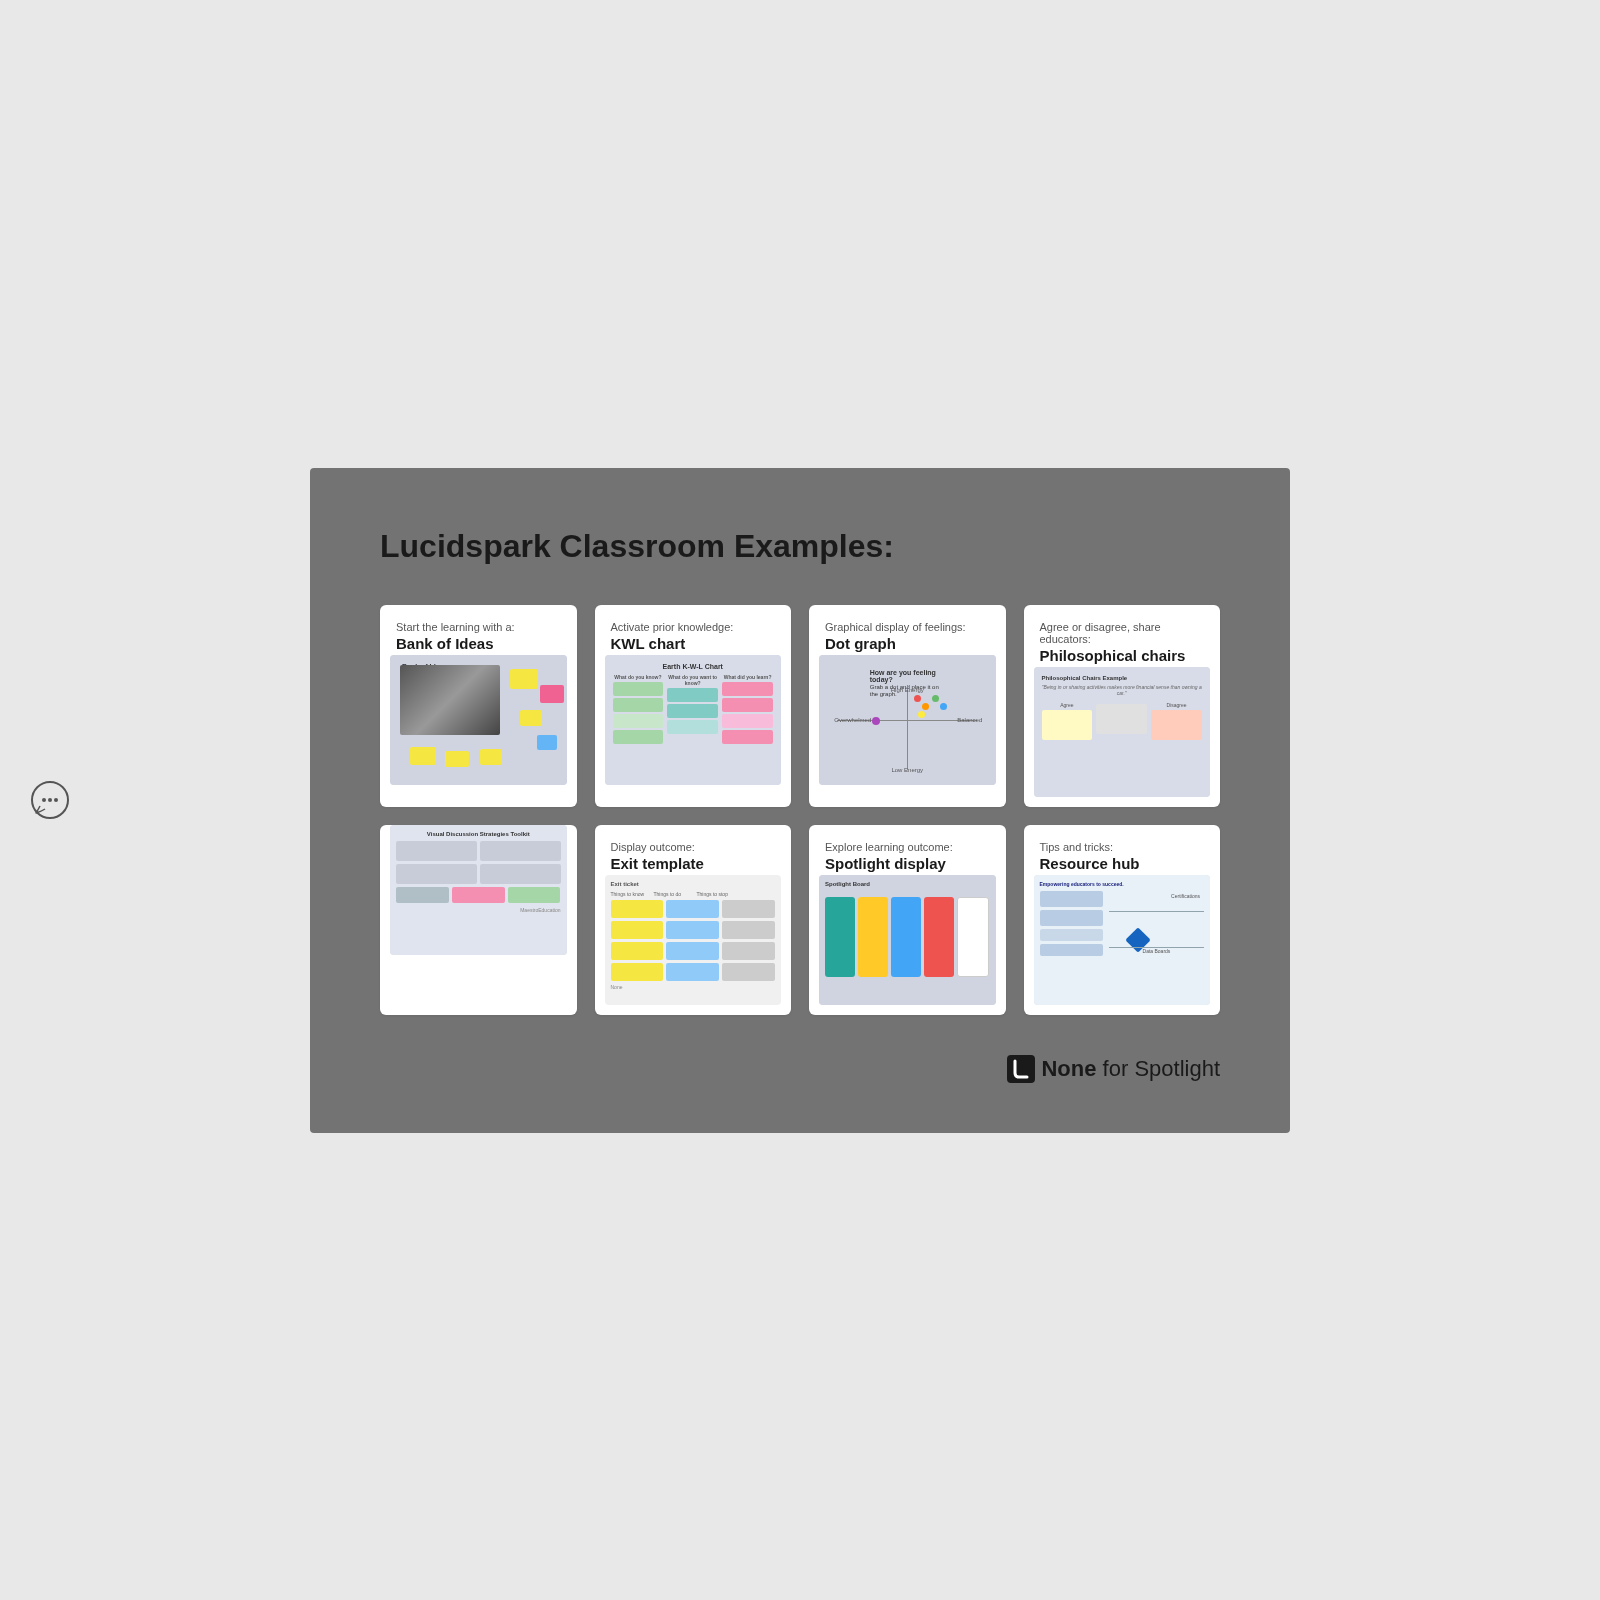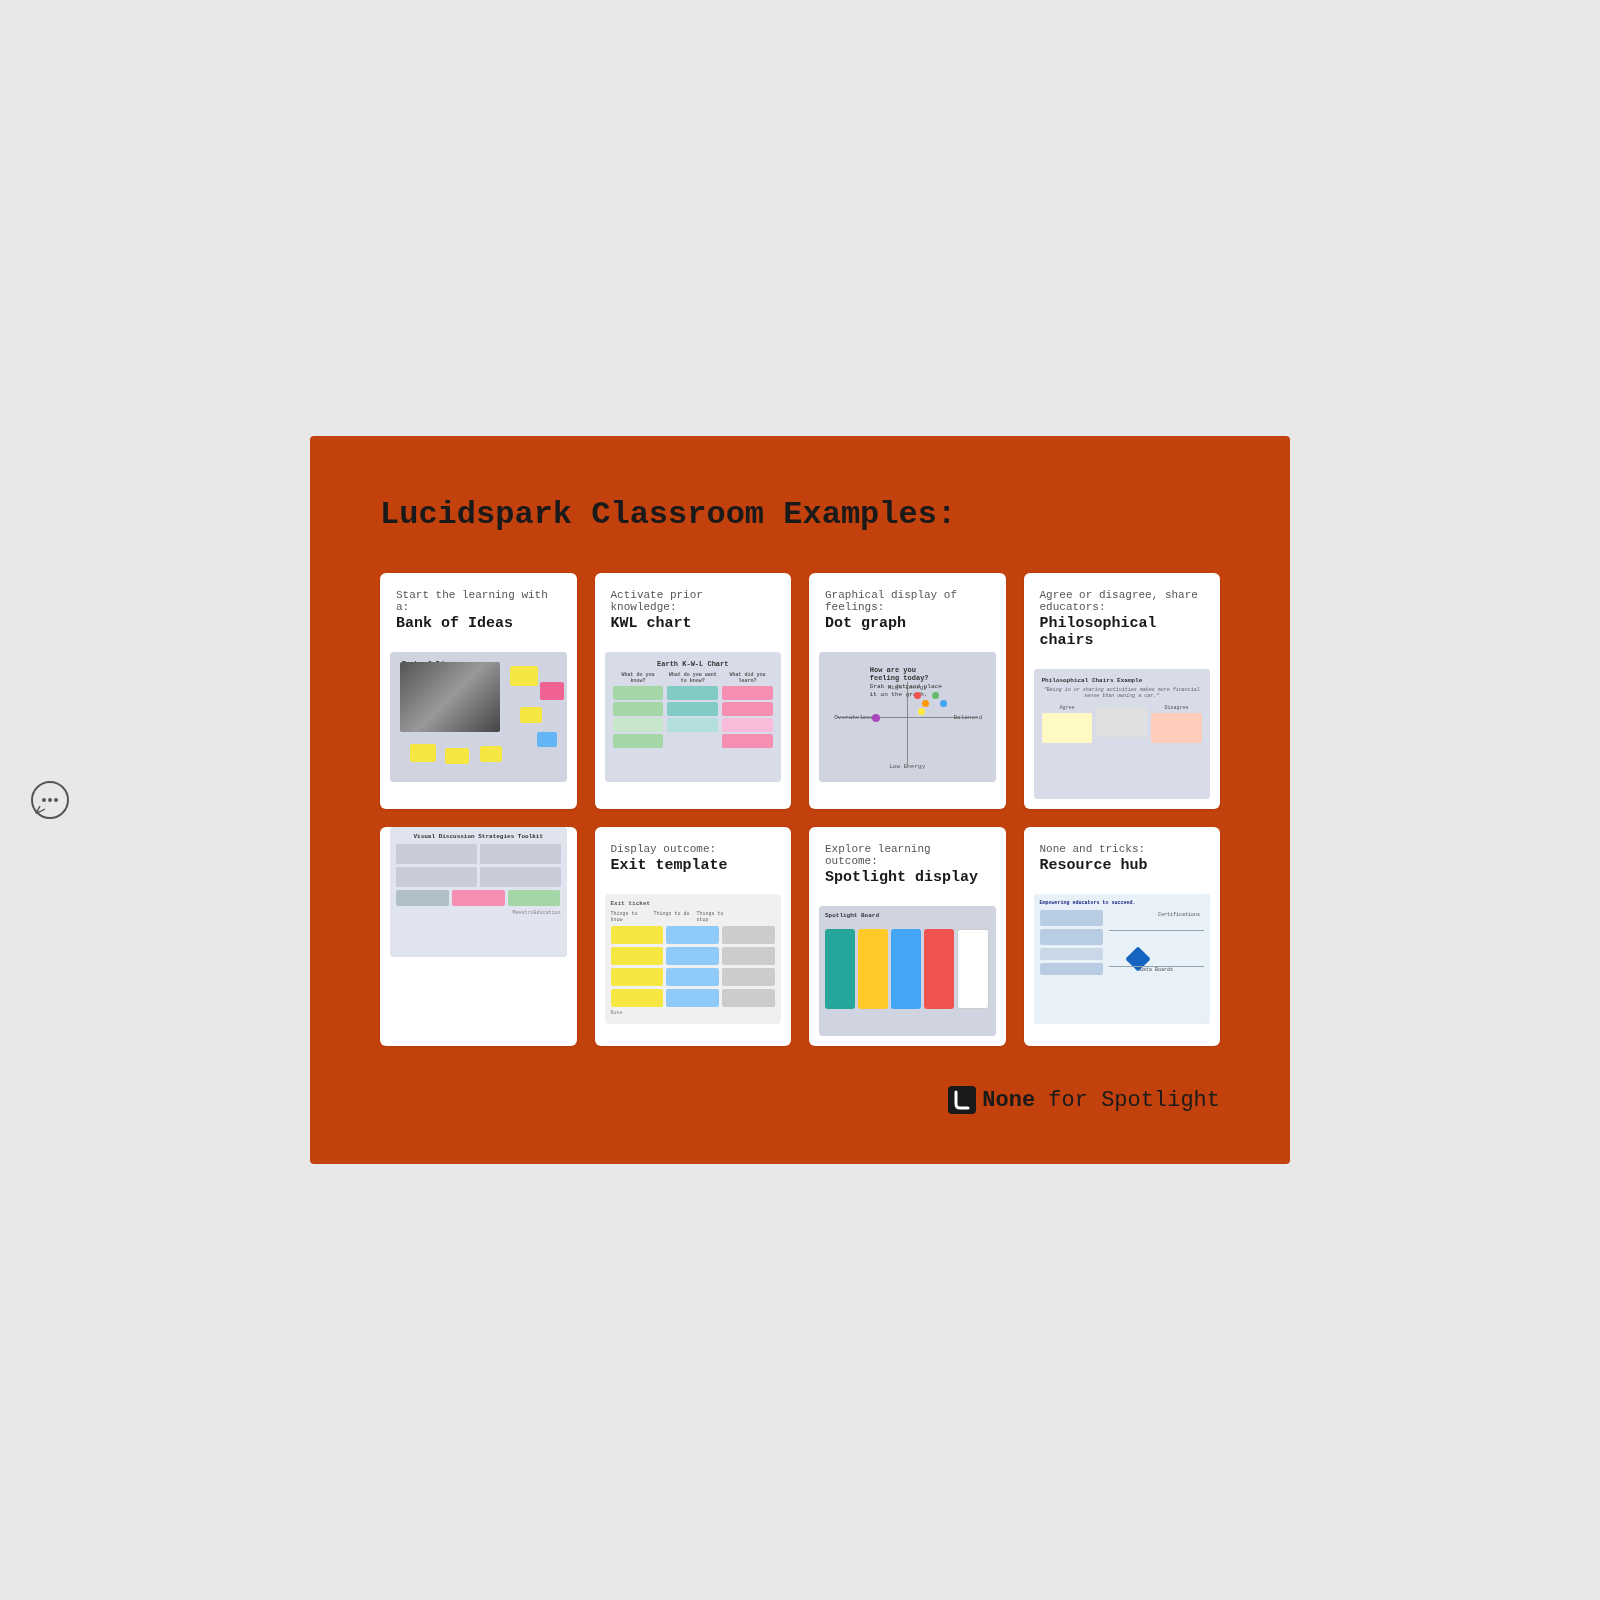--- a/index.html
+++ b/index.html
@@ -6,46 +6,45 @@
     body {
       background: #e8e8e8;
       font-family: -apple-system, BlinkMacSystemFont, 'Segoe UI', sans-serif;
       display: flex;
       justify-content: center;
       align-items: center;
       min-height: 100vh;
       padding: 40px;
     }
     .page-container {
-      background: #c2410c;
+      background: #737373;
       width: 980px;
       padding: 60px 70px 50px;
       border-radius: 4px;
-      font-family: Liberation Mono, monospace;
     }
     .page-title {
       font-size: 32px;
       font-weight: 700;
       color: #1a1a1a;
       margin-bottom: 40px;
     }
     .grid {
       display: grid;
       grid-template-columns: repeat(4, 1fr);
       gap: 18px;
       margin-bottom: 18px;
     }
     .card {
       background: #fff;
       border-radius: 6px;
       overflow: hidden;
       box-shadow: 0 1px 3px rgba(0,0,0,0.08);
     }
     .card-header {
-      padding: 16px 16px 20px;
+      padding: 16px 16px 3px;
     }
     .card-subtitle {
       font-size: 11px;
       color: #555;
       margin-bottom: 2px;
     }
     .card-title {
       font-size: 15px;
       font-weight: 700;
       color: #1a1a1a;
@@ -516,21 +515,21 @@
             <div class="spotlight-col sp-blue"></div>
             <div class="spotlight-col sp-red"></div>
             <div class="spotlight-col sp-white"></div>
           </div>
         </div>
       </div>
     </div>
 
     <div class="card">
       <div class="card-header">
-        <div class="card-subtitle">None and tricks:</div>
+        <div class="card-subtitle">Tips and tricks:</div>
         <div class="card-title">Resource hub</div>
       </div>
       <div class="card-preview">
         <div class="resource-preview">
           <div class="res-title">Empowering educators to succeed.</div>
           <div style="display:flex;gap:6px;margin-top:4px;">
             <div style="flex:2;display:flex;flex-direction:column;gap:3px;">
               <div style="background:#b8cce4;border-radius:2px;height:16px;"></div>
               <div style="background:#b8cce4;border-radius:2px;height:16px;"></div>
               <div style="background:#c8d8e8;border-radius:2px;height:12px;"></div>

